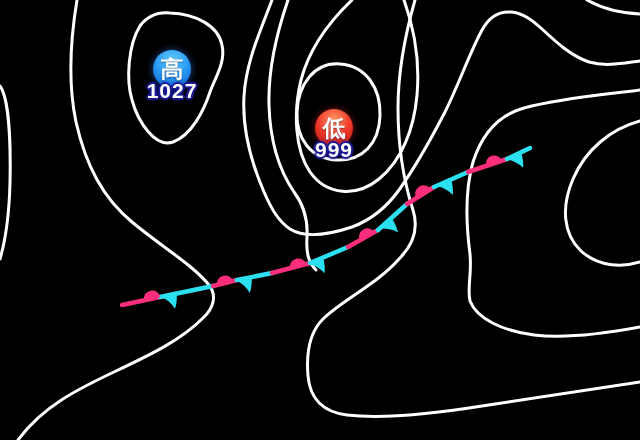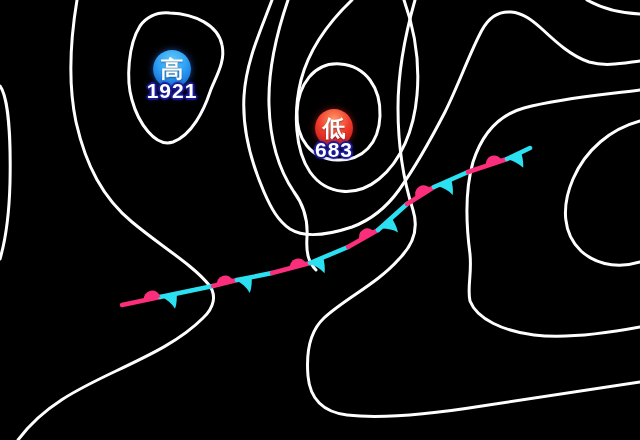--- a/index.html
+++ b/index.html
@@ -69,22 +69,22 @@
         <path d="M -7,0 L 9,0 C 8,5 7,10 4,15 C 2,9 -2,4 -7,0 Z" fill="#2be1f1" transform="translate(385,224) rotate(-42)"></path>
         <path d="M -7,0 L 9,0 C 8,5 7,10 4,15 C 2,9 -2,4 -7,0 Z" fill="#2be1f1" transform="translate(443,183) rotate(-24)"></path>
         <path d="M -7,0 L 9,0 C 8,5 7,10 4,15 C 2,9 -2,4 -7,0 Z" fill="#2be1f1" transform="translate(513,156) rotate(-26)"></path>
       </g>
   </svg>
 
   <div>
     <div class="pressure-circle high" id="circle-0" style="left: 153px; top: 50px; background: radial-gradient(circle at 50% 28%, rgb(98, 205, 250) 0%, rgb(43, 156, 244) 48%, rgb(10, 85, 197) 100%);">
       <span>高</span>
     </div>
-    <div class="pressure-value" id="value-0" style="left: 124px; top: 79px;">1921</div>
+    <div class="pressure-value" id="value-0" style="left: 124px; top: 79px;">1027</div>
   </div>
 
   <div>
     <div class="pressure-circle low" id="circle-1" style="left: 315px; top: 109px; background: radial-gradient(circle at 50% 28%, rgb(255, 154, 102) 0%, rgb(240, 58, 43) 48%, rgb(176, 16, 16) 100%);">
       <span>低</span>
     </div>
-    <div class="pressure-value" id="value-1" style="left: 286px; top: 138px;">683</div>
+    <div class="pressure-value" id="value-1" style="left: 286px; top: 138px;">999</div>
   </div>
 </div>
 
 </body></html>

